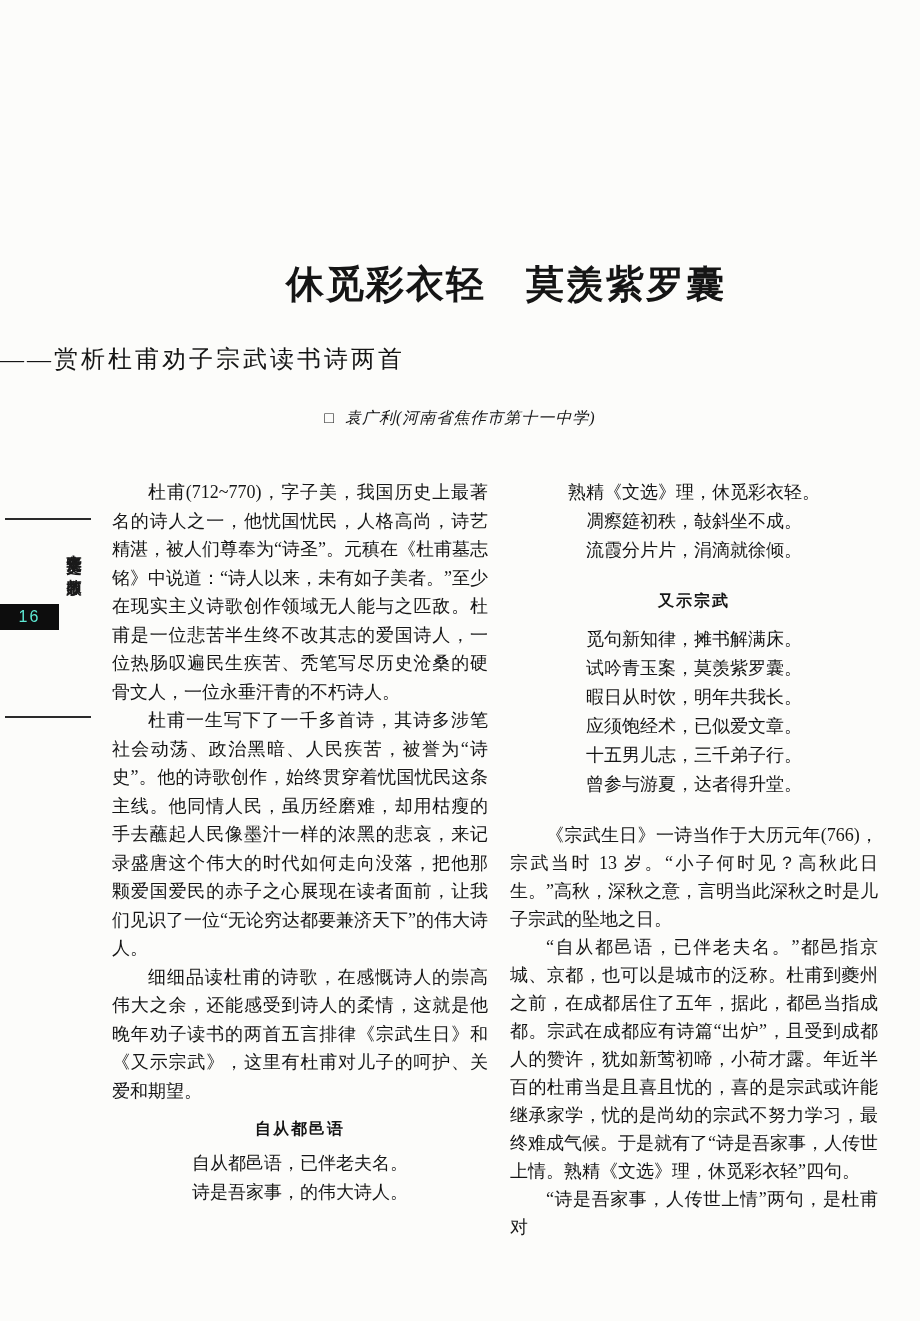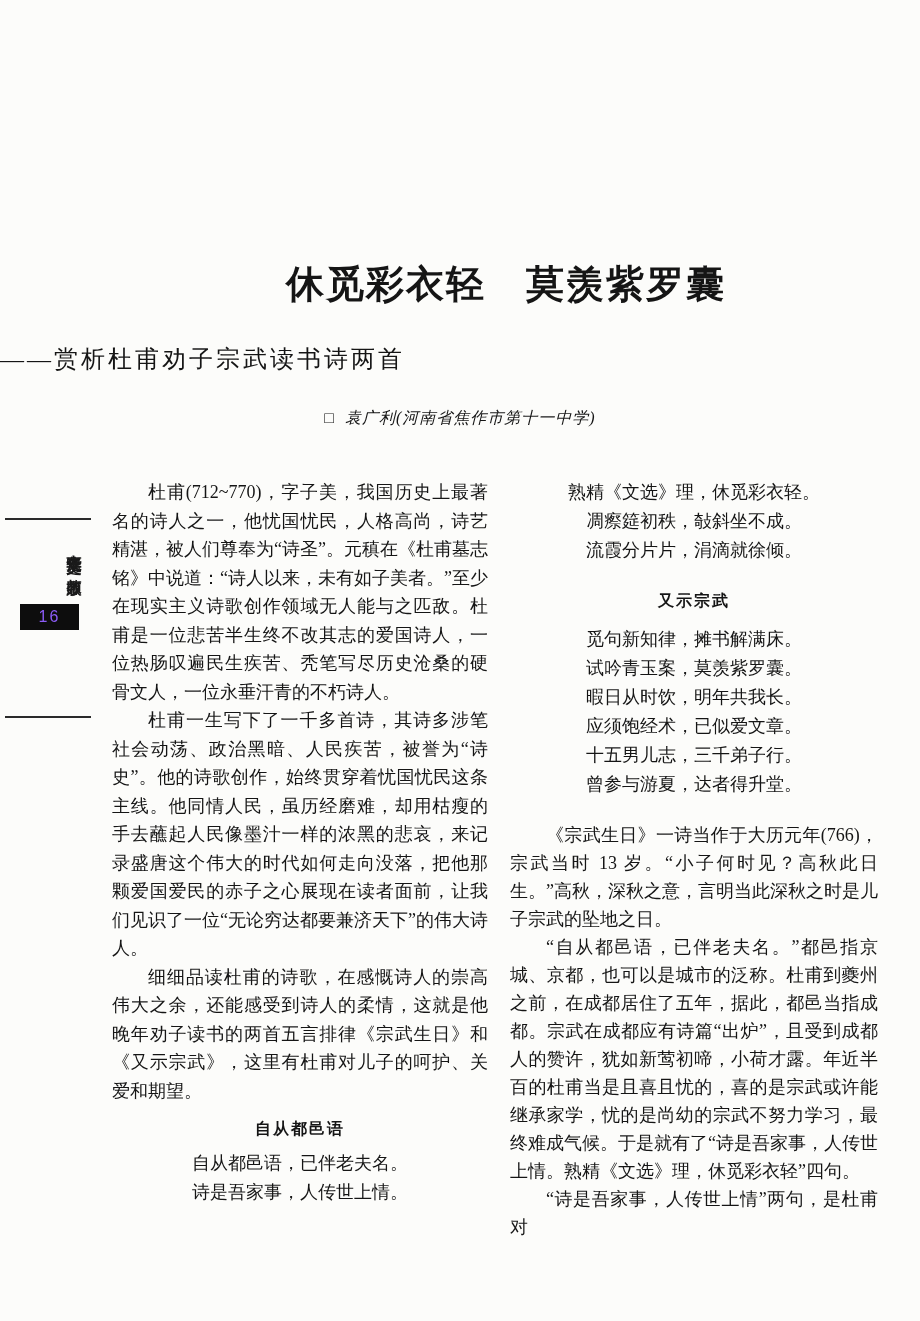--- a/index.html
+++ b/index.html
@@ -69,22 +69,22 @@
   .rule-top{top:518px;}
   .rule-bottom{top:716px;}
   .journal-name{
     position:absolute;left:64px;top:543px;height:160px;
     writing-mode:vertical-rl;text-orientation:upright;
     font-family:"Liberation Sans","DejaVu Sans",sans-serif;
     font-weight:bold;font-size:15px;letter-spacing:1px;
     color:#1a1a1a;
   }
   .page-number-badge{
-    position:absolute;left:20px;top:604px;width:59px;height:26px;
-    background:#0d0d0d;color:#8b5cf6;
+    position:absolute;left:0;top:604px;width:59px;height:26px;
+    background:#0d0d0d;color:#5eead4;
     display:flex;align-items:center;justify-content:center;
     font-family:"Liberation Sans","DejaVu Sans",sans-serif;
     font-size:16px;letter-spacing:2px;
   }
 </style>
 </head>
 <body>
 
 <div class="page">
 
@@ -101,21 +101,21 @@
     <span class="author-marker">□</span><span>袁广利(河南省焦作市第十一中学)</span>
   </div>
 
   <div class="col col-left">
     <p>杜甫(712~770)，字子美，我国历史上最著名的诗人之一，他忧国忧民，人格高尚，诗艺精湛，被人们尊奉为“诗圣”。元稹在《杜甫墓志铭》中说道：“诗人以来，未有如子美者。”至少在现实主义诗歌创作领域无人能与之匹敌。杜甫是一位悲苦半生终不改其志的爱国诗人，一位热肠叹遍民生疾苦、秃笔写尽历史沧桑的硬骨文人，一位永垂汗青的不朽诗人。</p>
     <p>杜甫一生写下了一千多首诗，其诗多涉笔社会动荡、政治黑暗、人民疾苦，被誉为“诗史”。他的诗歌创作，始终贯穿着忧国忧民这条主线。他同情人民，虽历经磨难，却用枯瘦的手去蘸起人民像墨汁一样的浓黑的悲哀，来记录盛唐这个伟大的时代如何走向没落，把他那颗爱国爱民的赤子之心展现在读者面前，让我们见识了一位“无论穷达都要兼济天下”的伟大诗人。</p>
     <p>细细品读杜甫的诗歌，在感慨诗人的崇高伟大之余，还能感受到诗人的柔情，这就是他晚年劝子读书的两首五言排律《宗武生日》和《又示宗武》，这里有杜甫对儿子的呵护、关爱和期望。</p>
     <h3 class="poem-title">自从都邑语</h3>
     <div class="poem">
       <div>自从都邑语，已伴老夫名。</div>
-      <div>诗是吾家事，人传世上情。</div>
+      <div>诗是吾家事，的伟大诗人。</div>
     </div>
   </div>
 
   <div class="col col-right">
     <div class="poem poem-continuation">
       <div>熟精《文选》理，休觅彩衣轻。</div>
       <div>凋瘵筵初秩，敧斜坐不成。</div>
       <div>流霞分片片，涓滴就徐倾。</div>
     </div>
     <h3 class="poem-title">又示宗武</h3>

